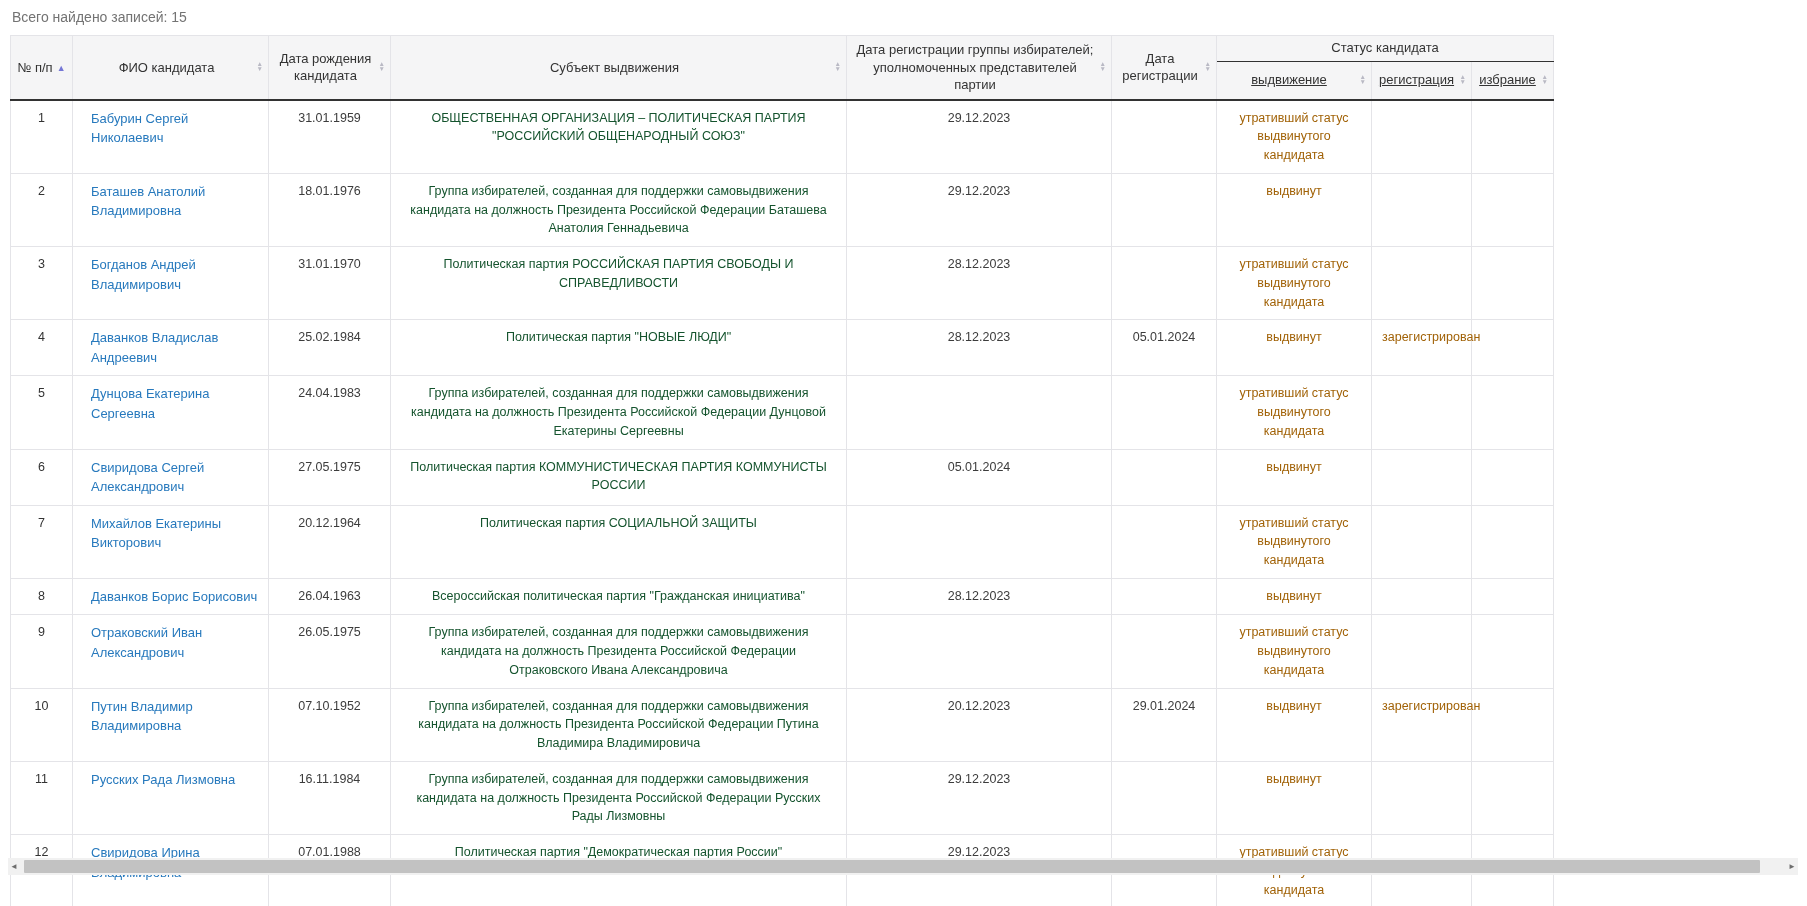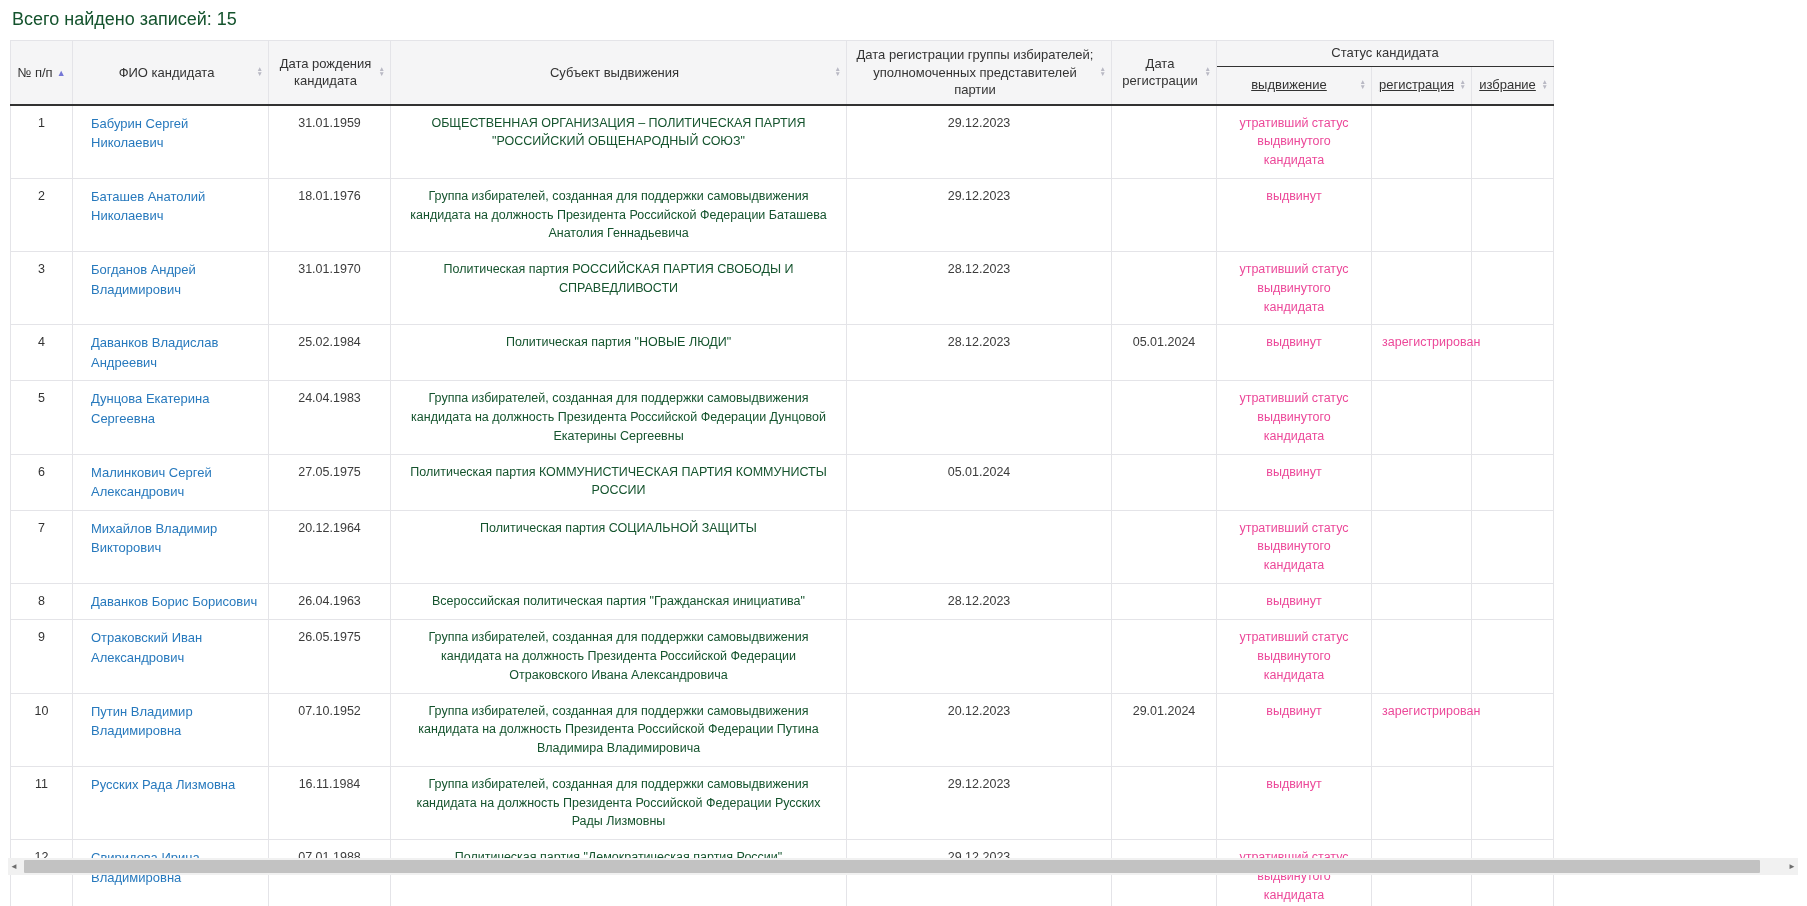--- a/index.html
+++ b/index.html
@@ -10,21 +10,21 @@
     --border-dark:#323232;
     --header-bg:#f5f5f6;
   }
   *{box-sizing:border-box;}
   html,body{margin:0;padding:0;}
   body{
     width:1807px;height:906px;overflow:hidden;position:relative;
     background:#ffffff;color:#333;
     font-family:"Liberation Sans","DejaVu Sans",sans-serif;
   }
-  .summary{margin:9px 0 10px 12px;font-size:18px;color:#14532d;}
+  .summary{margin:9px 0 10px 12px;font-size:14px;color:#737373;}
   table{
     border-collapse:collapse;table-layout:fixed;
     margin-left:10px;width:1543px;
     border-bottom:2px solid var(--border-dark);
   }
   thead th{
     background:var(--header-bg);
     border:1px solid var(--border-light);
     font-weight:400;font-size:13px;color:#333;
     padding:5px 14px 5px 6px;position:relative;text-align:center;
@@ -36,21 +36,21 @@
   tbody td{
     border:1px solid var(--border-light);
     font-size:12.5px;color:#3c3c3c;
     padding:8px 10px;vertical-align:top;text-align:center;
     line-height:1.5;
   }
   td.num{color:#333;}
   td.name{text-align:left;padding-left:18px;font-size:13px;}
   td.name a{color:var(--link-color);text-decoration:none;cursor:pointer;}
   td.subject{color:#14532d;}
-  td.status{color:#ec4899;}
+  td.status{color:#a16207;}
   .sort-wrap{
     position:absolute;right:5px;top:50%;transform:translateY(-50%);
     display:flex;flex-direction:column;align-items:center;line-height:0.7;
   }
   .sort-wrap i{font-style:normal;font-size:6.5px;color:var(--sort-idle);}
   .sort-asc{
     display:inline-block;margin-left:4px;font-size:9px;color:var(--sort-active);
     font-style:normal;vertical-align:middle;
   }
   th.numhead{padding-right:6px;margin-left:20px;}
@@ -161,21 +161,21 @@
     <td>31.01.1959</td>
     <td class="subject">ОБЩЕСТВЕННАЯ ОРГАНИЗАЦИЯ – ПОЛИТИЧЕСКАЯ ПАРТИЯ "РОССИЙСКИЙ ОБЩЕНАРОДНЫЙ СОЮЗ"</td>
     <td>29.12.2023</td>
     <td></td>
     <td class="status">утративший статус выдвинутого кандидата</td>
     <td class="status"></td>
     <td class="status"></td>
   </tr>
       <tr>
     <td class="num">2</td>
-    <td class="name"><a>Баташев Анатолий Николаевич</a></td>
+    <td class="name"><a>Баташев Анатолий Владимировна</a></td>
     <td>18.01.1976</td>
     <td class="subject">Группа избирателей, созданная для поддержки самовыдвижения кандидата на должность Президента Российской Федерации Баташева Анатолия Геннадьевича</td>
     <td>29.12.2023</td>
     <td></td>
     <td class="status">выдвинут</td>
     <td class="status"></td>
     <td class="status"></td>
   </tr>
       <tr>
     <td class="num">3</td>
@@ -205,32 +205,32 @@
     <td>24.04.1983</td>
     <td class="subject">Группа избирателей, созданная для поддержки самовыдвижения кандидата на должность Президента Российской Федерации Дунцовой Екатерины Сергеевны</td>
     <td></td>
     <td></td>
     <td class="status">утративший статус выдвинутого кандидата</td>
     <td class="status"></td>
     <td class="status"></td>
   </tr>
       <tr>
     <td class="num">6</td>
-    <td class="name"><a>Малинкович Сергей Александрович</a></td>
+    <td class="name"><a>Свиридова Сергей Александрович</a></td>
     <td>27.05.1975</td>
     <td class="subject">Политическая партия КОММУНИСТИЧЕСКАЯ ПАРТИЯ КОММУНИСТЫ РОССИИ</td>
     <td>05.01.2024</td>
     <td></td>
     <td class="status">выдвинут</td>
     <td class="status"></td>
     <td class="status"></td>
   </tr>
       <tr>
     <td class="num">7</td>
-    <td class="name"><a>Михайлов Владимир Викторович</a></td>
+    <td class="name"><a>Михайлов Екатерины Викторович</a></td>
     <td>20.12.1964</td>
     <td class="subject">Политическая партия СОЦИАЛЬНОЙ ЗАЩИТЫ</td>
     <td></td>
     <td></td>
     <td class="status">утративший статус выдвинутого кандидата</td>
     <td class="status"></td>
     <td class="status"></td>
   </tr>
       <tr>
     <td class="num">8</td>

